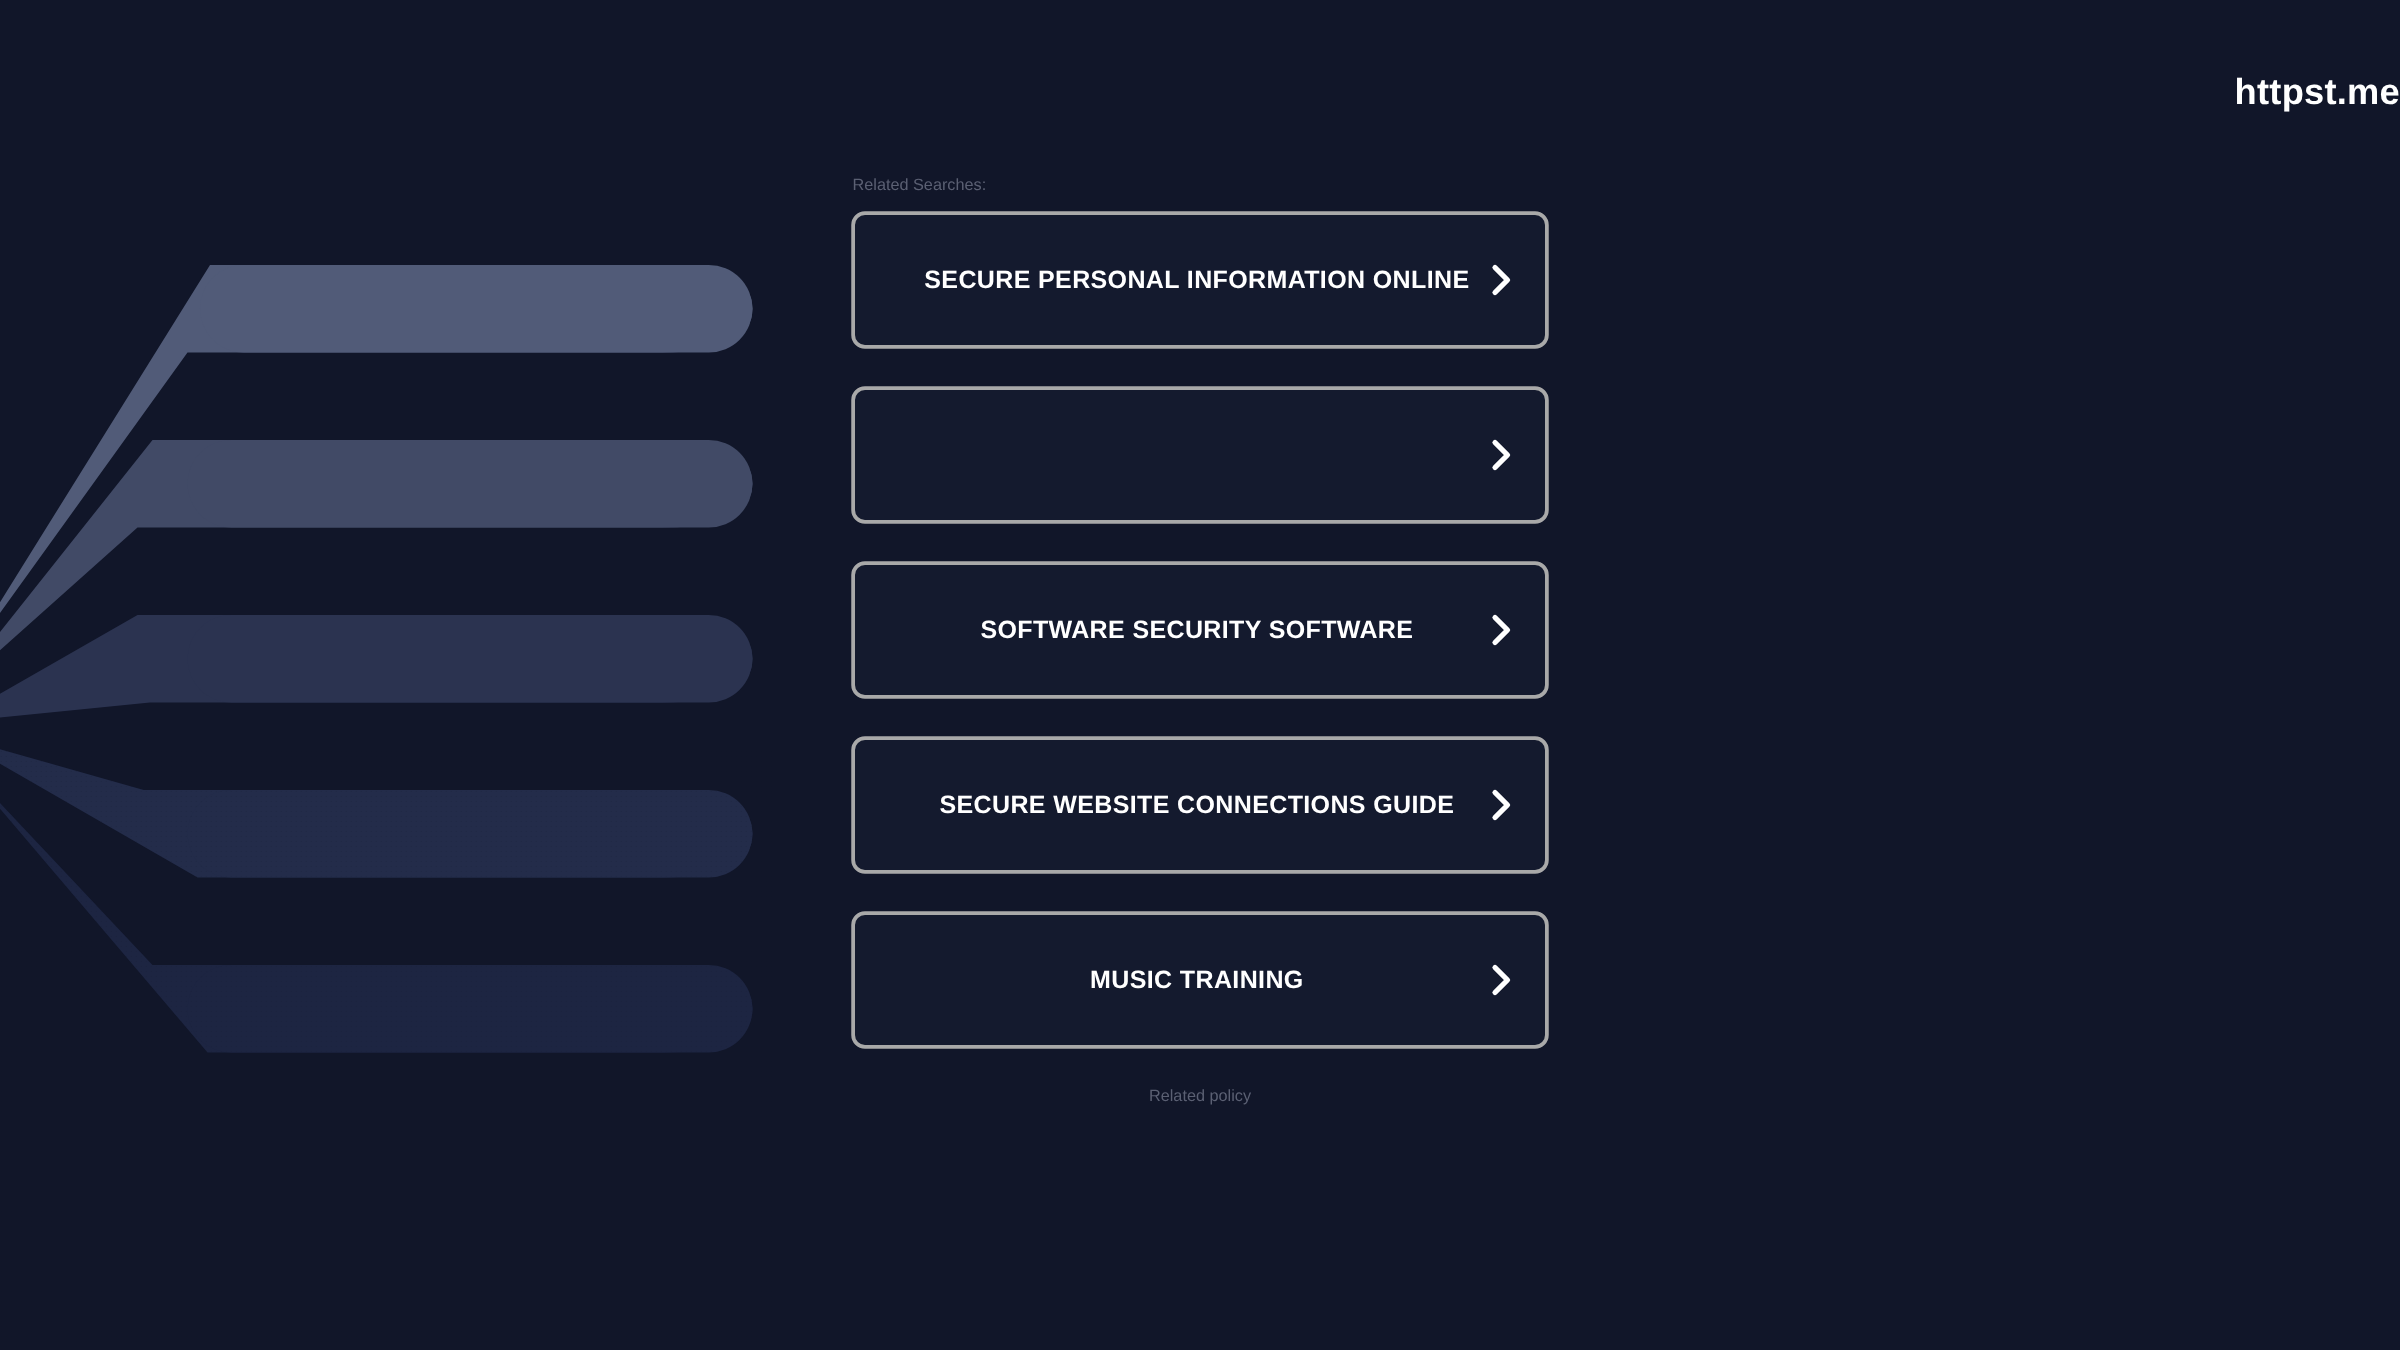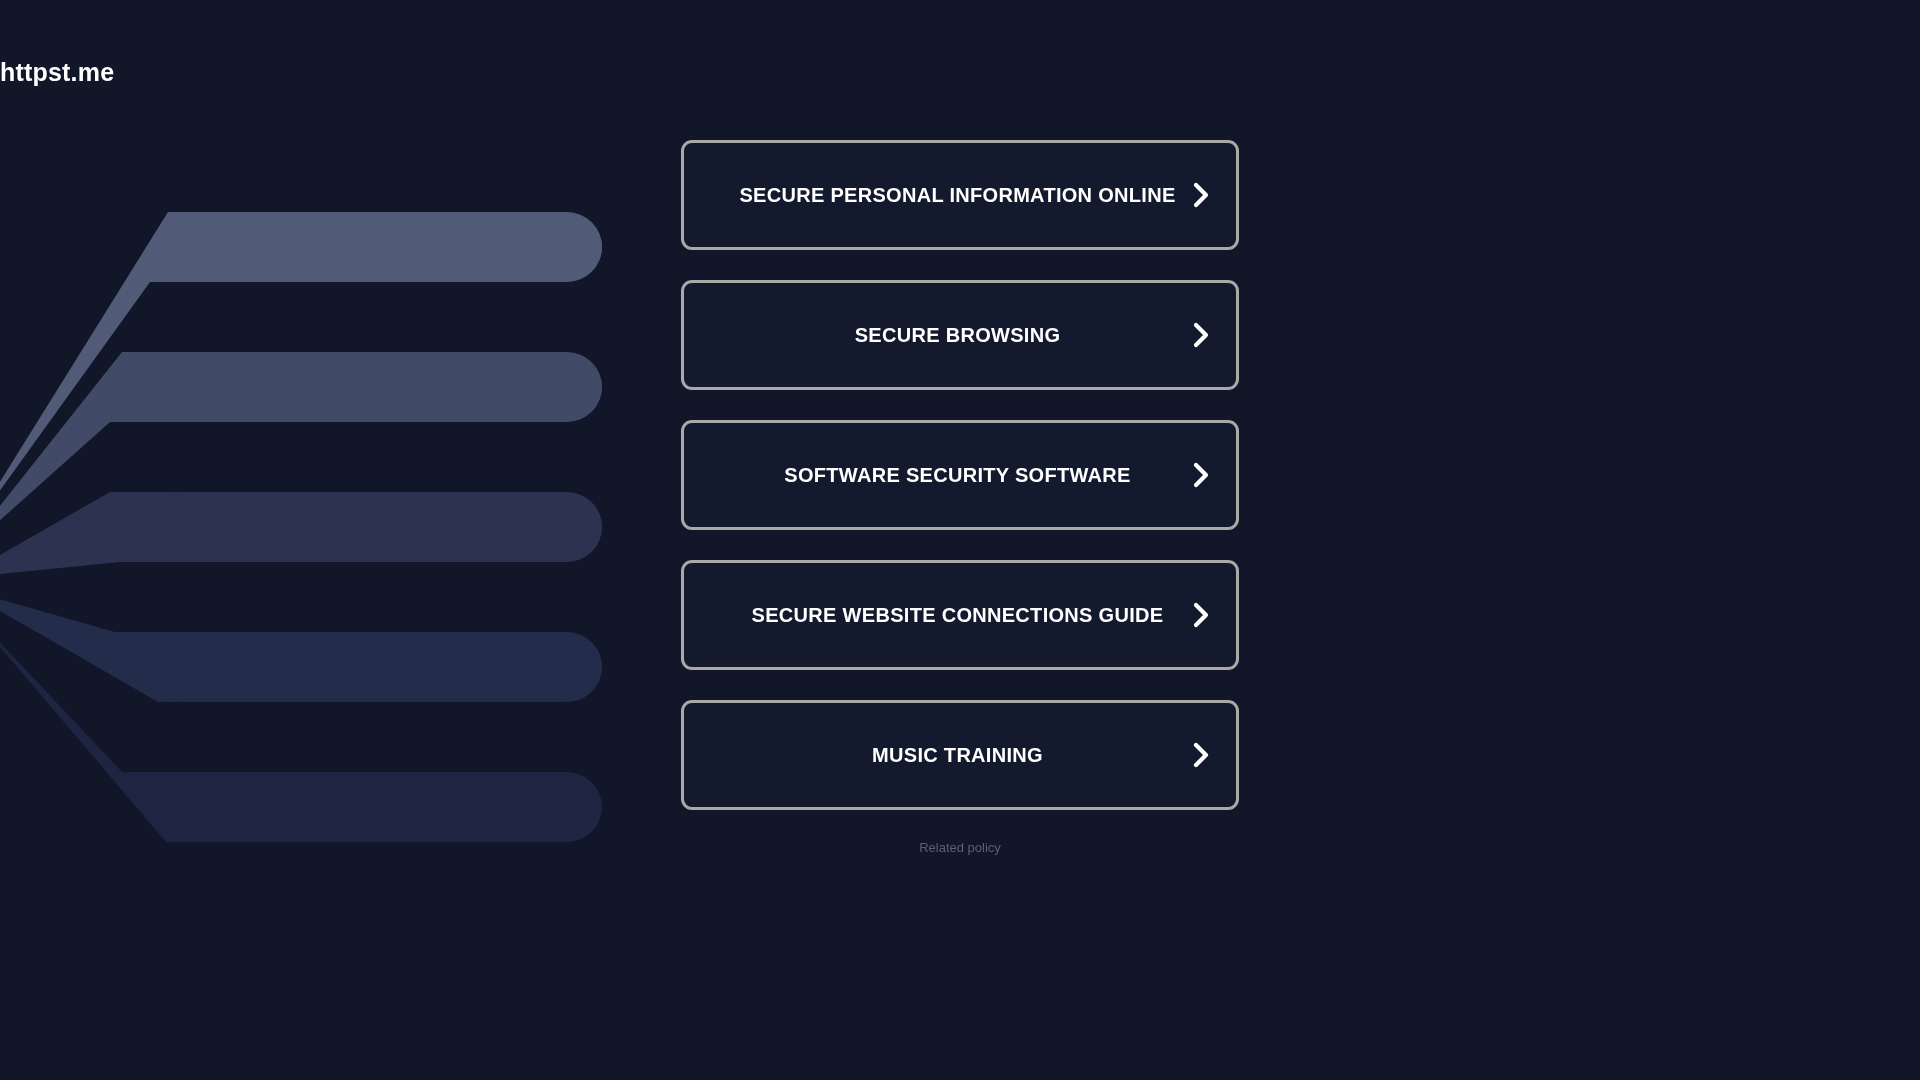--- a/index.html
+++ b/index.html
@@ -33,23 +33,23 @@
     z-index: 2;
     width: 1920px;
     height: 1080px;
   }
 
   #site-title {
     position: absolute;
     top: 58px;
     left: 0;
     width: 1920px;
-    text-align: left;
+    text-align: right;
     color: #ffffff;
-    font-size: 25px;
+    font-size: 29px;
     font-weight: bold;
     letter-spacing: 0.2px;
   }
 
   #content-column {
     position: absolute;
     left: 681px;
     top: 140px;
     width: 558px;
   }
@@ -169,30 +169,30 @@
     <rect x="0" y="600" width="620" height="480" fill="url(#dots)" opacity="0.45"></rect>
   </g>
 </svg>
 
 <div id="page-wrap">
 
   <h1 id="site-title">httpst.me</h1>
 
   <div id="content-column">
 
+    <div id="related-searches-label">Related Searches:</div>
 
     <a class="search-button" href="#">
       <span class="search-button-label">SECURE PERSONAL INFORMATION ONLINE</span>
       <svg class="chevron-icon" viewBox="0 0 22 30" aria-hidden="true">
         <path d="M 5 5 L 15 15 L 5 25" fill="none" stroke="#ffffff" stroke-width="4.2" stroke-linecap="round" stroke-linejoin="round"></path>
       </svg>
     </a>
 
     <a class="search-button" href="#">
-      <span class="search-button-label">SECURE BROWSING</span>
       <svg class="chevron-icon" viewBox="0 0 22 30" aria-hidden="true">
         <path d="M 5 5 L 15 15 L 5 25" fill="none" stroke="#ffffff" stroke-width="4.2" stroke-linecap="round" stroke-linejoin="round"></path>
       </svg>
     </a>
 
     <a class="search-button" href="#">
       <span class="search-button-label">SOFTWARE SECURITY SOFTWARE</span>
       <svg class="chevron-icon" viewBox="0 0 22 30" aria-hidden="true">
         <path d="M 5 5 L 15 15 L 5 25" fill="none" stroke="#ffffff" stroke-width="4.2" stroke-linecap="round" stroke-linejoin="round"></path>
       </svg>

